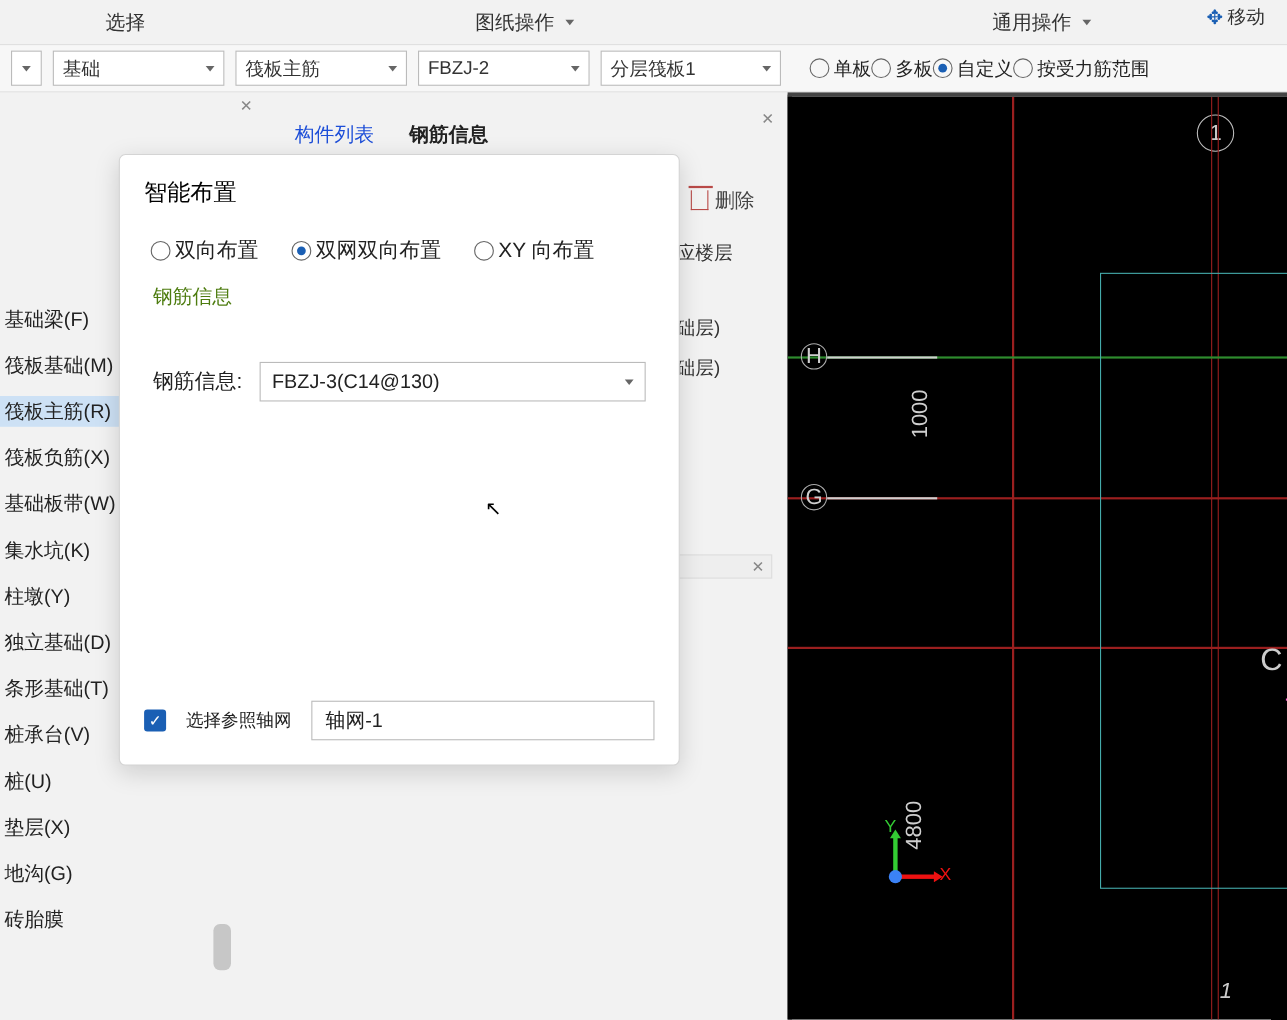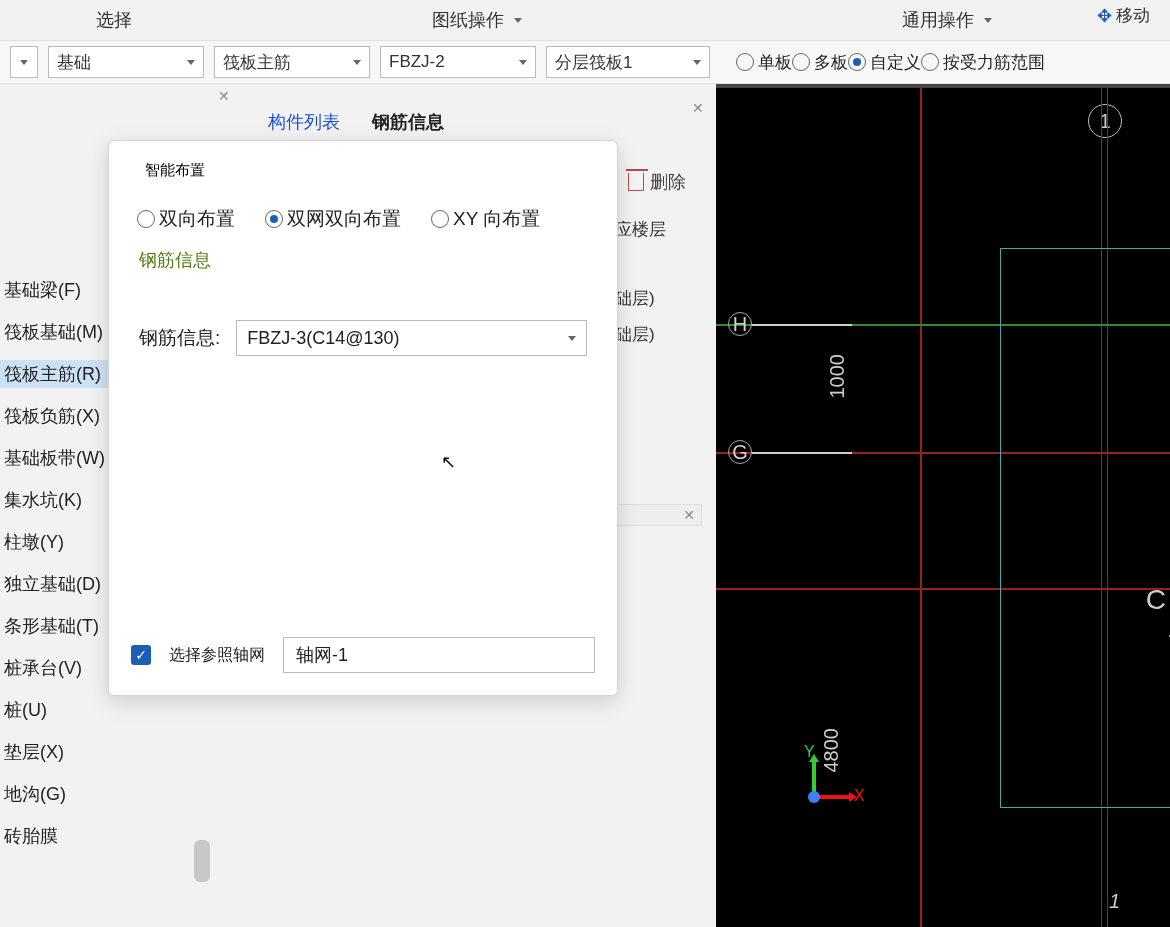--- a/index.html
+++ b/index.html
@@ -47,21 +47,21 @@
   .resultstrip .x { position:absolute; top:2px; right:6px; color:#888; font-size:14px;}
 
   
   .leftlist { position:absolute; top:276px; left:0; width:110px; display:flex; flex-direction:column; gap:14px;}
   .leftlist .li { font-size:18px; color:#222; padding:2px 4px;}
   .leftlist .li.sel { background:#cde1f5; }
   .scrollthumb { position:absolute; top:840px; left:194px; width:16px; height:42px; background:#c7c7c7; border-radius:6px;}
 
   
   .dialog { position:absolute; top:140px; left:108px; width:510px; height:556px; background:#fff; border:1px solid #d4d4d4; border-radius:6px; box-shadow:0 6px 22px rgba(0,0,0,0.15); }
-  .dlg-title { padding:20px 36px 8px; font-size:15px; color:#000;}
+  .dlg-title { padding:20px 22px 8px; font-size:21px; color:#000;}
   .dlg-radios { display:flex; gap:30px; padding:18px 28px 10px;}
   .dlg-radios .radio-lbl { font-size:19px;}
   .group-lbl { font-size:18px; color:#4d7c0f; margin:6px 0 0 30px;}
   .field-row { display:flex; align-items:center; gap:16px; padding:48px 30px 0;}
   .field-row .lbl { font-size:19px;}
   .combo { flex:1; height:36px; border:1px solid #bbb; display:flex; align-items:center; justify-content:space-between; padding:0 10px; font-size:18px;}
   .combo .caret2 { border-top:5px solid #666; border-left:4px solid transparent; border-right:4px solid transparent;}
   .dlg-bottom { position:absolute; bottom:22px; left:22px; right:22px; display:flex; align-items:center; gap:18px;}
   .chk { width:20px; height:20px; background:#1a5fb4; border-radius:3px; display:flex; align-items:center; justify-content:center; color:#fff; font-size:14px;}
   .axis-combo { flex:1; height:36px; border:1px solid #bbb; display:flex; align-items:center; justify-content:space-between; padding:0 12px; font-size:18px;}

